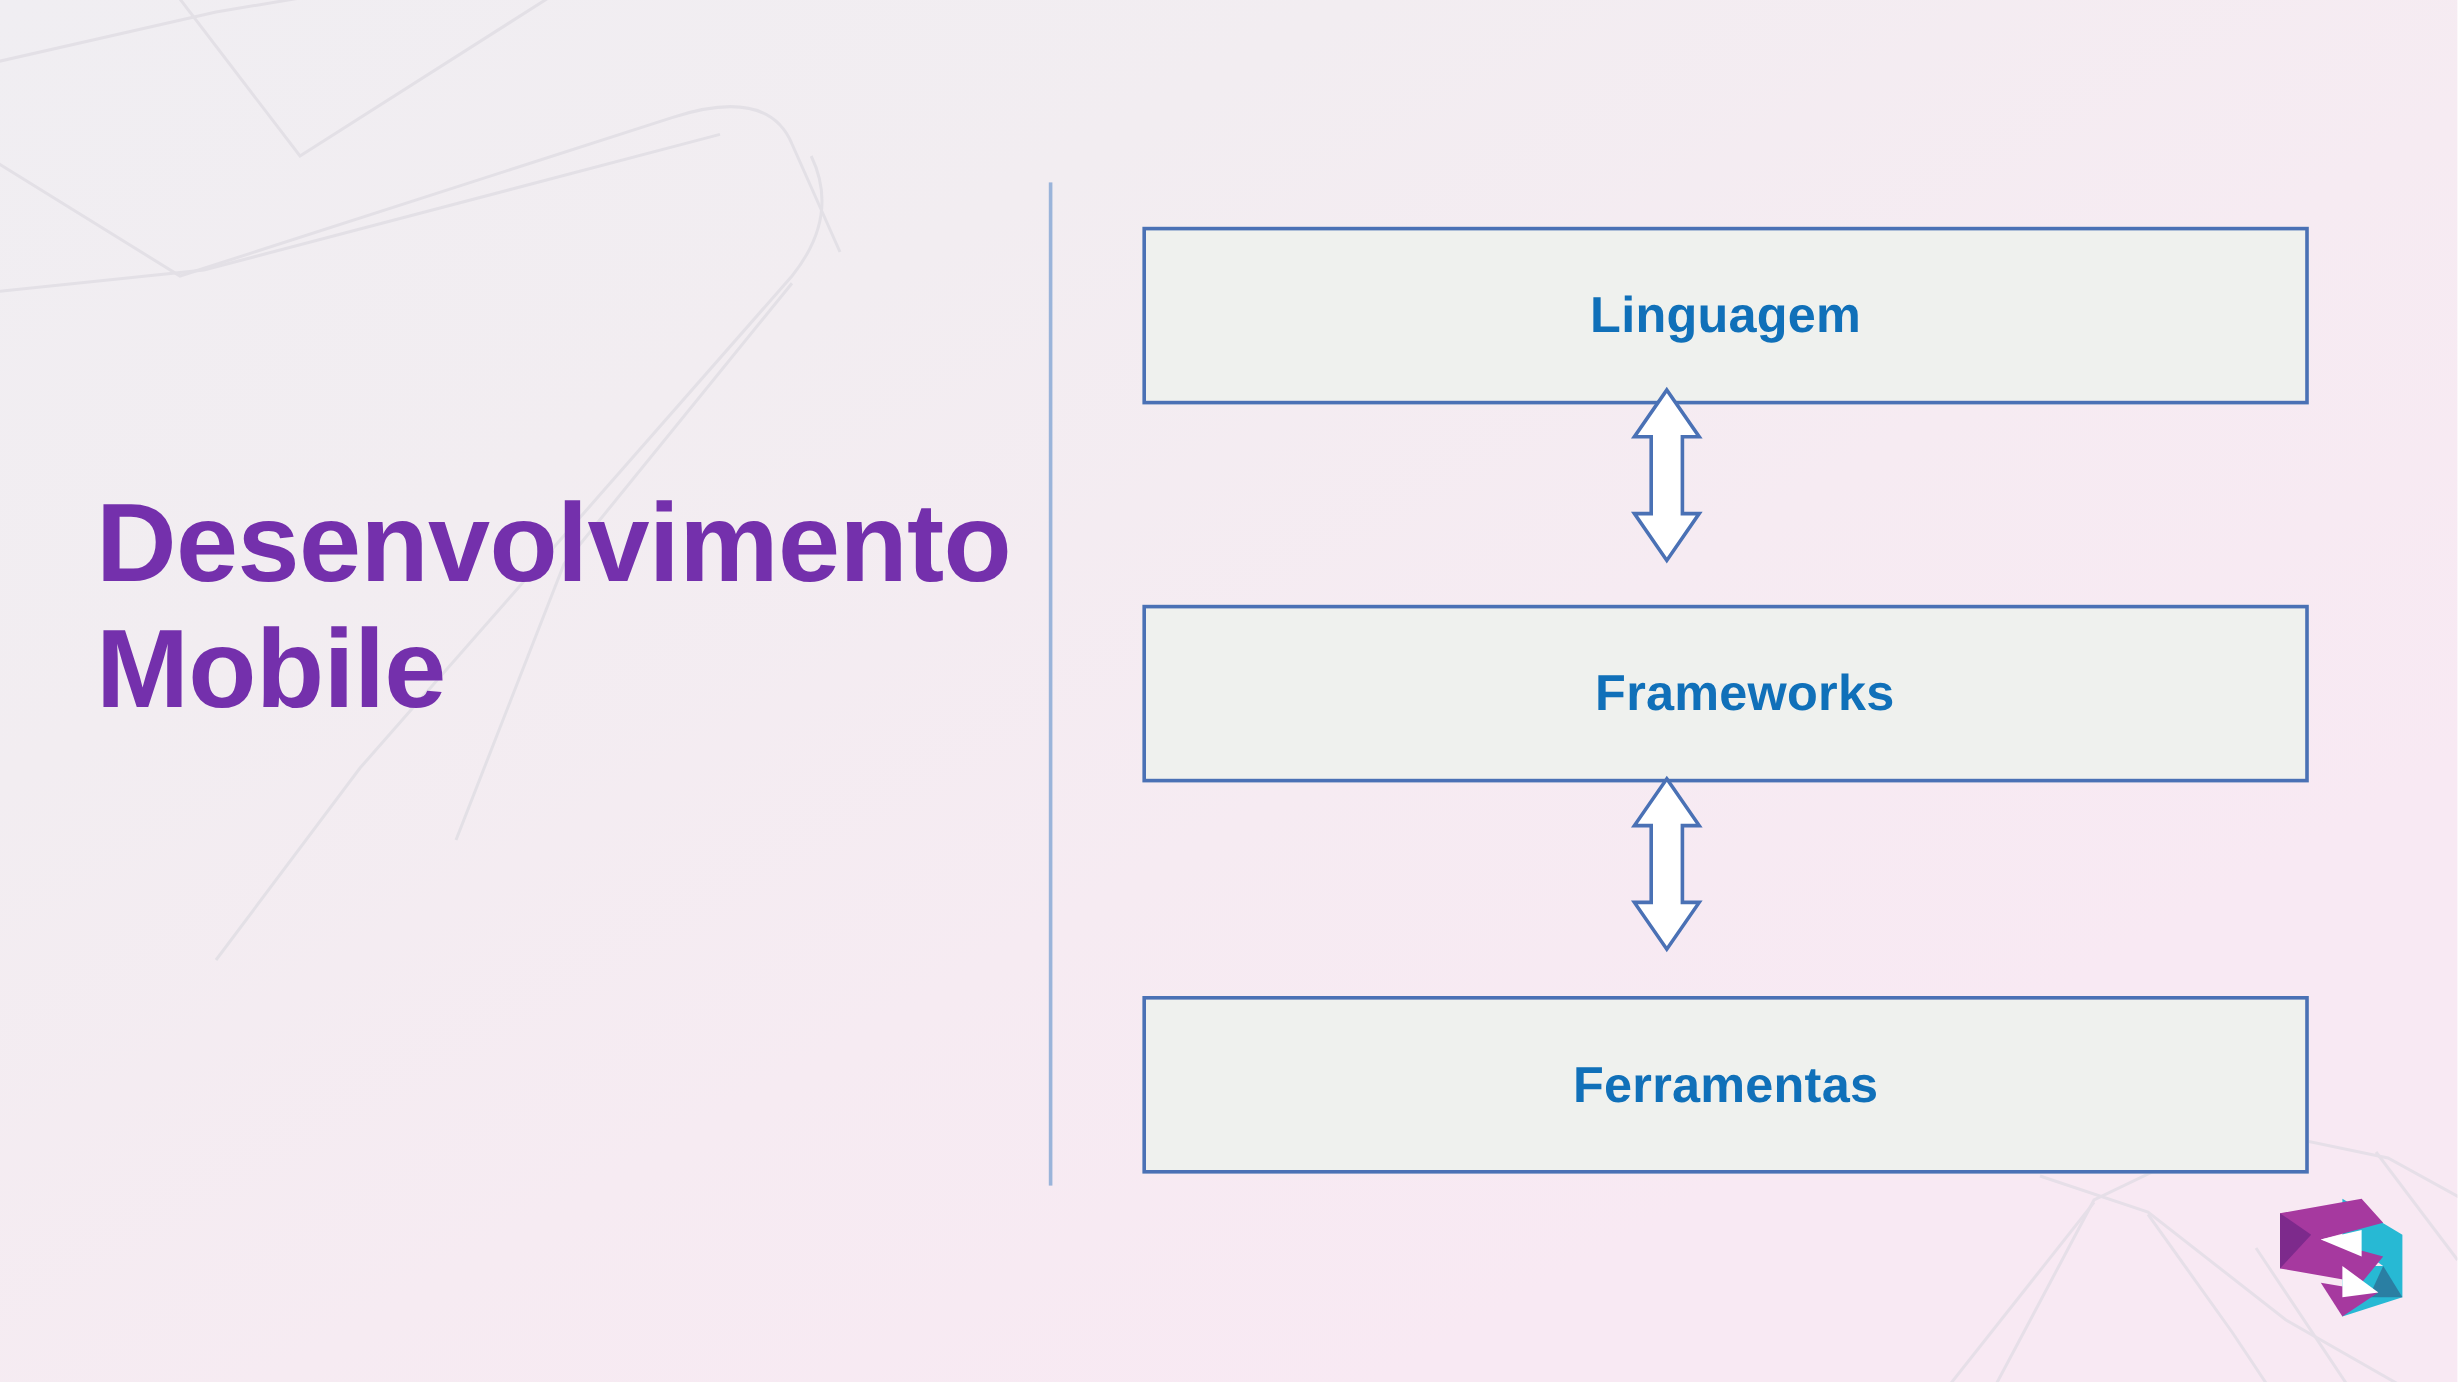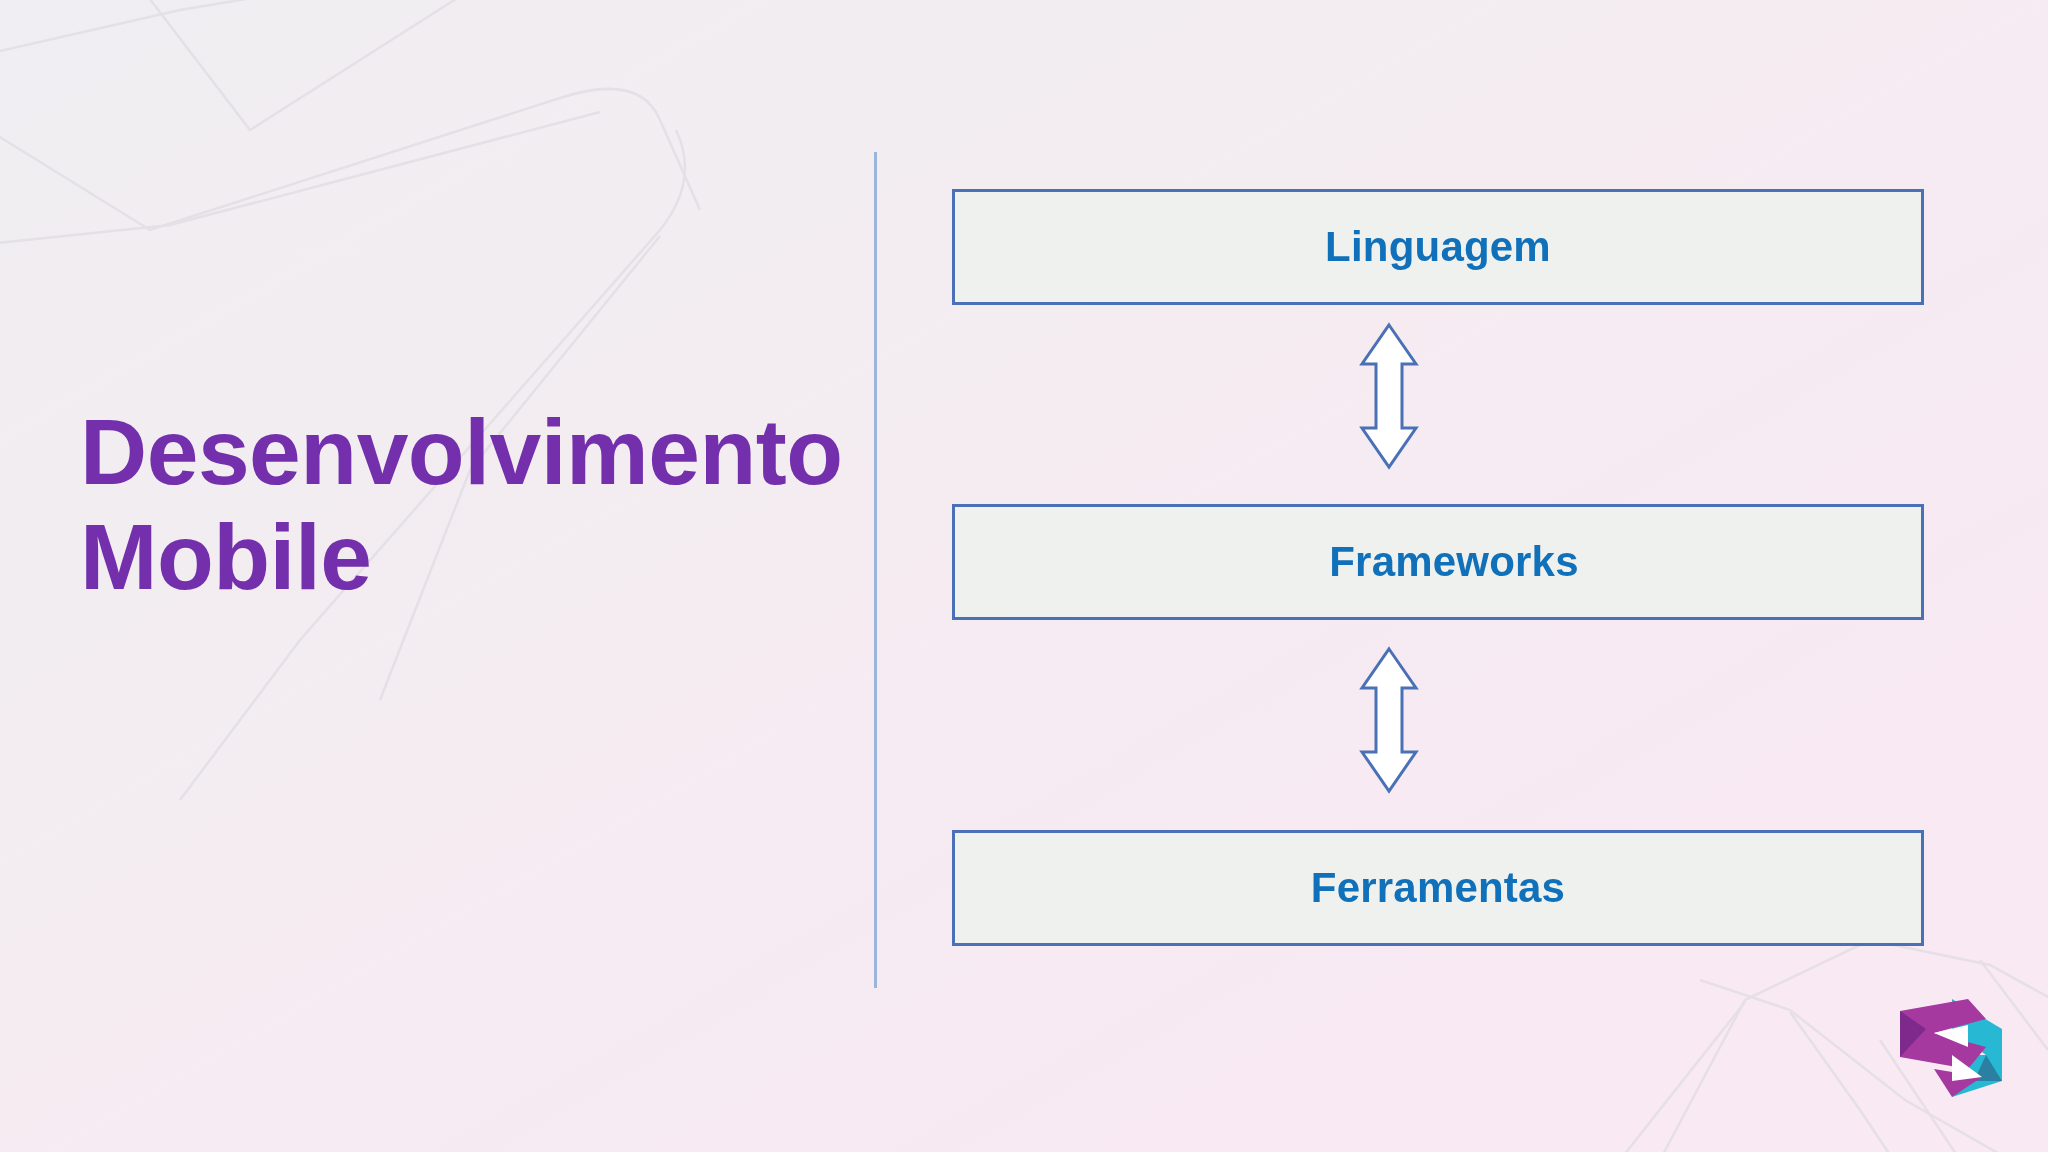--- a/index.html
+++ b/index.html
@@ -64,21 +64,21 @@
     left: 952px;
     top: 189px;
     width: 972px;
     height: 790px;
   }
 
   .flow-box {
     position: absolute;
     left: 0;
     width: 972px;
-    height: 116px;
+    height: 148px;
     box-sizing: border-box;
     border: 3px solid #4a71b5;
     background: #eff1ee;
     display: flex;
     align-items: center;
     justify-content: center;
   }
 
   .flow-box-label {
     color: #1070b9;

